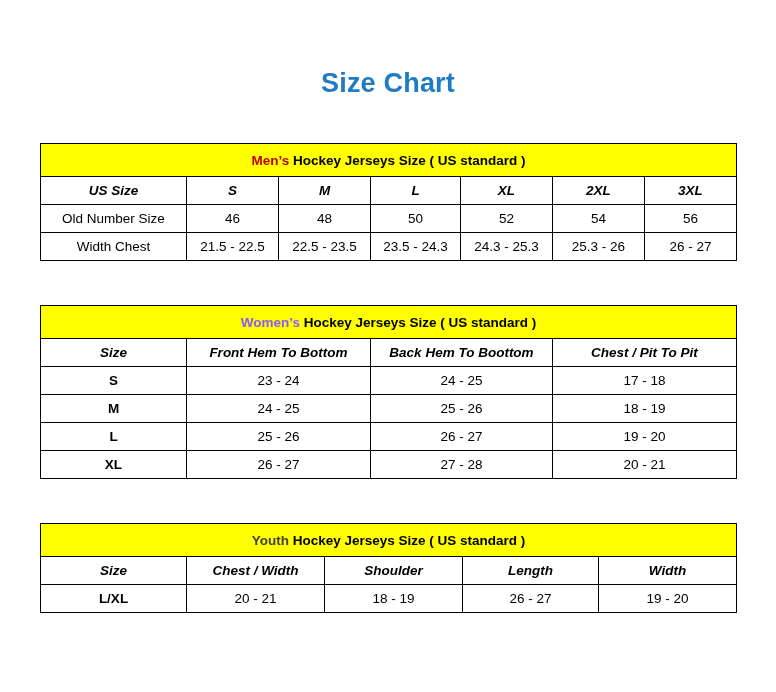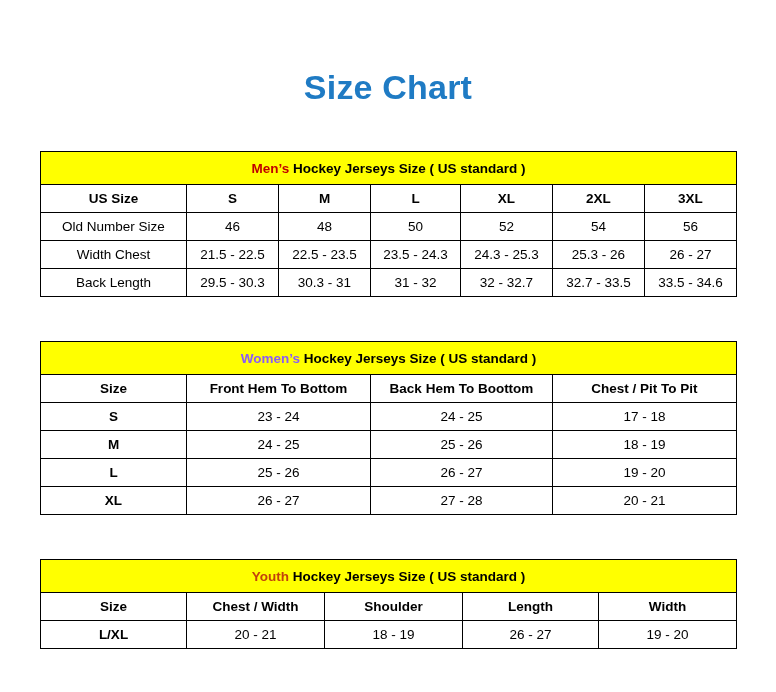--- a/index.html
+++ b/index.html
@@ -16,21 +16,21 @@
   }
   .page {
     width: 776px;
     height: 692px;
     position: relative;
     box-sizing: border-box;
   }
   .title {
     text-align: center;
     color: #1f7bc4;
-    font-size: 34px;
+    font-size: 27px;
     font-weight: bold;
     padding-top: 68px;
     letter-spacing: 0.2px;
   }
   .chart-wrap {
     margin: 22px auto 0 auto;
     width: 696px;
   }
   table.chart {
     border-collapse: collapse;
@@ -47,23 +47,24 @@
     padding: 0 2px;
   }
   .section-head {
     background: #ffff00;
     font-weight: bold;
     font-size: 15px;
     height: 32px !important;
   }
   .section-head .accent-men { color: #c00000; }
   .section-head .accent-women { color: #8b5cf6; }
-  .section-head .accent-youth { color: #c2410c; }
+  .section-head .accent-youth { color: #404040; }
   .hdr {
     font-weight: bold;
+    font-style: italic;
   }
   .rowlabel {
     font-weight: normal;
   }
   .rowlabel-b {
     font-weight: bold;
   }
 </style>
 </head>
 <body>
@@ -107,29 +108,20 @@
           <td>56</td>
         </tr>
         <tr>
           <td class="rowlabel">Width Chest</td>
           <td>21.5 - 22.5</td>
           <td>22.5 - 23.5</td>
           <td>23.5 - 24.3</td>
           <td>24.3 - 25.3</td>
           <td>25.3 - 26</td>
           <td>26 - 27</td>
-        </tr>
-        <tr>
-          <td class="rowlabel">Back Length</td>
-          <td>29.5 - 30.3</td>
-          <td>30.3 - 31</td>
-          <td>31 - 32</td>
-          <td>32 - 32.7</td>
-          <td>32.7 - 33.5</td>
-          <td>33.5 - 34.6</td>
         </tr>
       </tbody>
     </table>
 
     <table class="chart">
       <colgroup>
         <col style="width:146px">
           <col style="width:184px">
           <col style="width:182px">
           <col style="width:184px">

